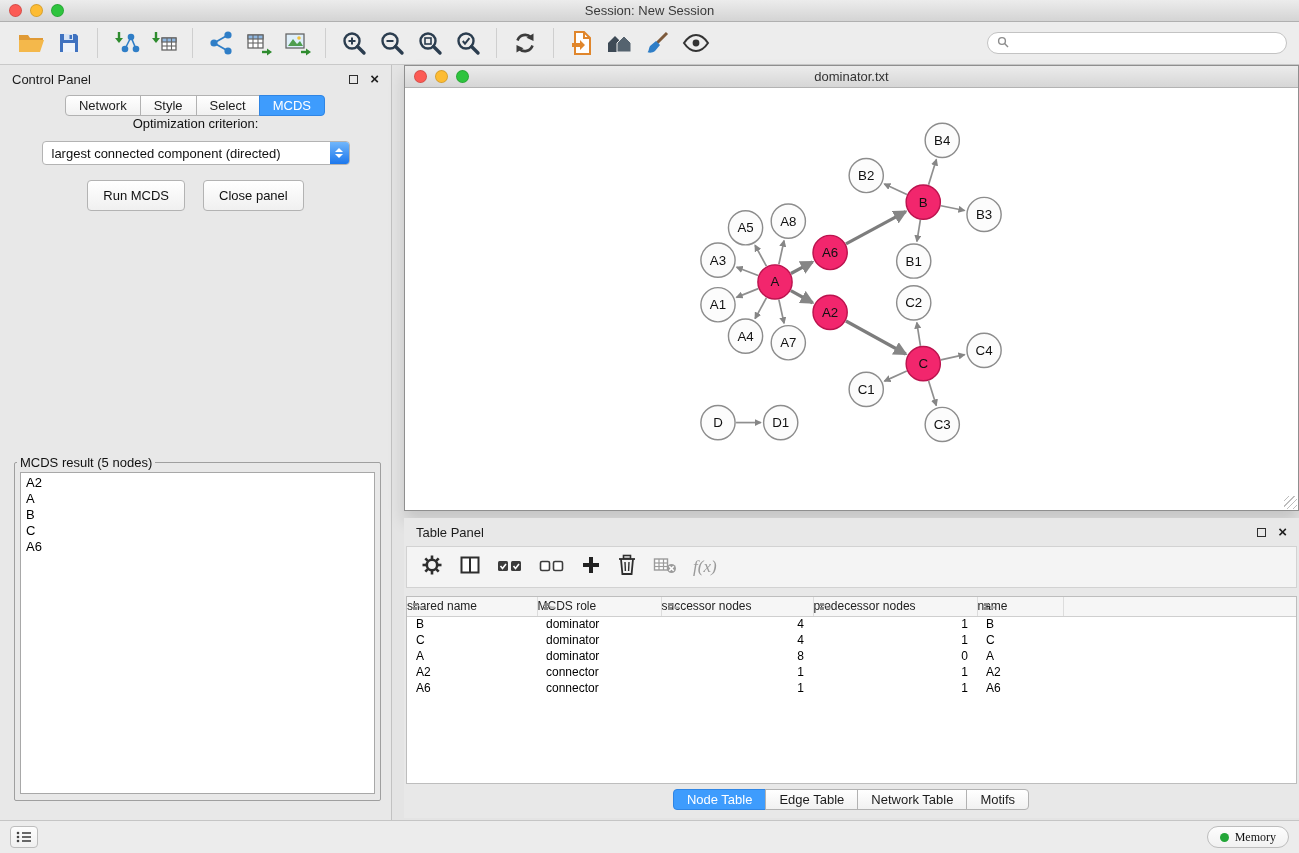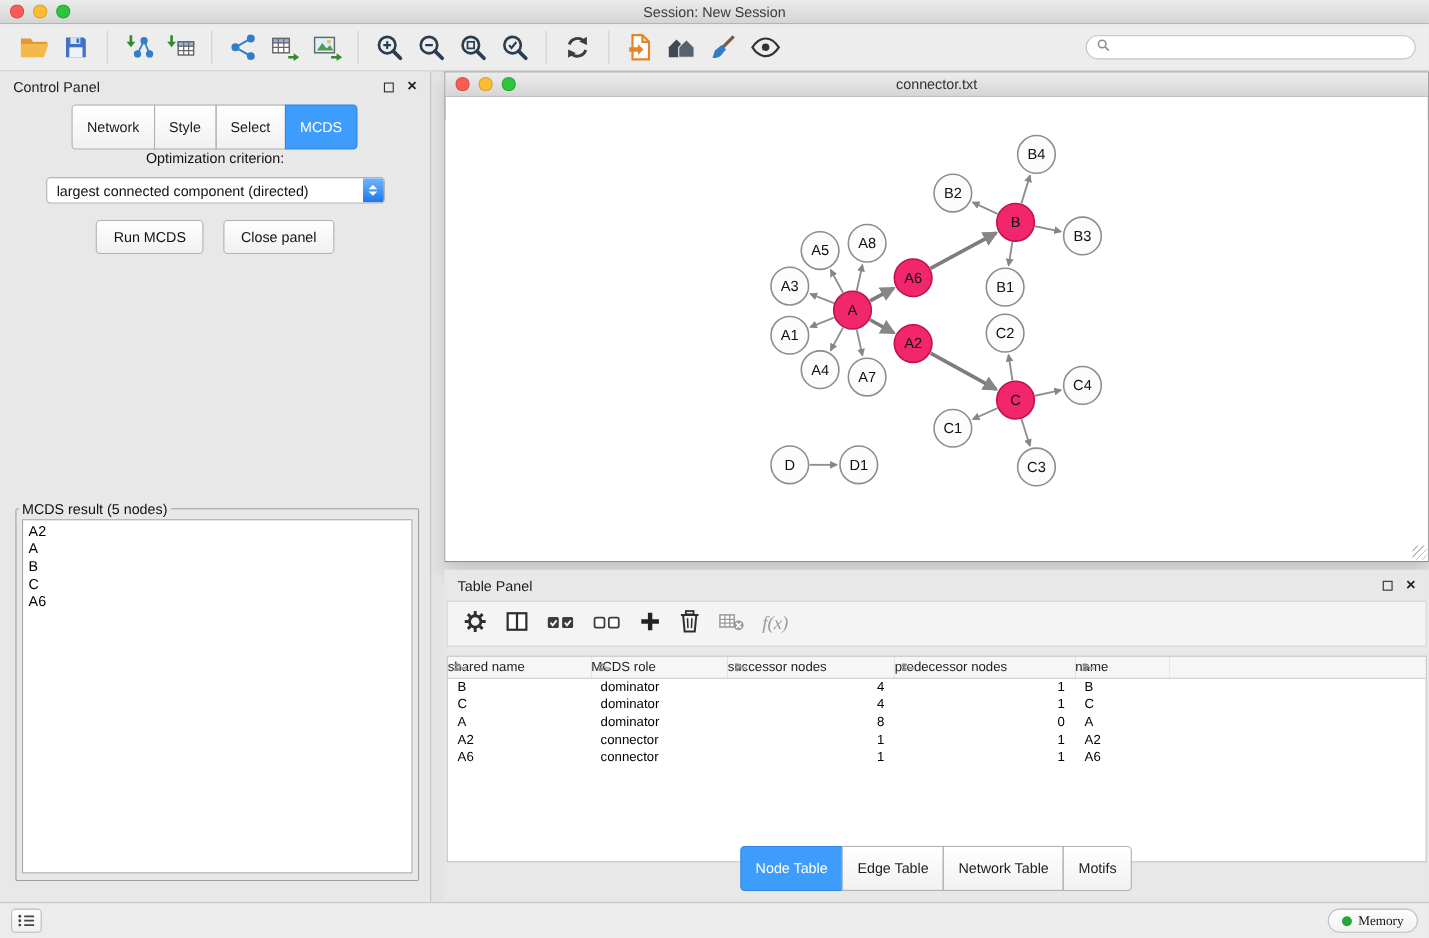--- a/index.html
+++ b/index.html
@@ -24,21 +24,21 @@
   .search input { border:none; outline:none; flex:1; font-size:12px; background:transparent; color:#333; }
 
   
   .control-panel { position:absolute; top:65px; left:0; width:392px; bottom:33px;
     background:#e8e8e8; border-right:1px solid #c2c2c2; }
   .panel-header { height:28px; display:flex; align-items:center; padding:0 12px; font-size:13px; color:#1c1c1c; }
   .win-btns { margin-left:auto; display:flex; gap:12px; align-items:center; }
   .float-btn { width:9px; height:9px; border:1.5px solid #2e2e2e; display:inline-block; }
   .close-x { font-size:15px; font-weight:900; color:#1e1e1e; line-height:10px; }
   .seg-tabs { display:flex; justify-content:center; margin-top:2px; }
-  .tab { border:1px solid #b2b2b2; background:linear-gradient(#ffffff,#f1f1f1); padding:12px 13px;
+  .tab { border:1px solid #b2b2b2; background:linear-gradient(#ffffff,#f1f1f1); padding:2px 13px;
     font-size:13px; color:#1c1c1c; margin-left:-1px; white-space:nowrap; }
   .tab.active { background:#3e9cfd; color:#fff; border-color:#2f85e4; }
   .seg-tabs .tab:first-child { border-radius:4px 0 0 4px; }
   .seg-tabs .tab:last-child { border-radius:0 4px 4px 0; }
   .opt-label { text-align:center; font-size:13px; color:#111; }
   .combo { margin:10px auto 0; width:308px; height:24px; background:#fff; border:1px solid #b3b3b3;
     border-radius:4px; display:flex; align-items:center; overflow:hidden; }
   .combo-text { flex:1; padding:0 9px; font-size:13px; color:#111; white-space:nowrap; }
   .combo-btn { width:19px; height:100%; background:linear-gradient(#71b6fb,#1c77ec);
     display:flex; flex-direction:column; align-items:center; justify-content:center; gap:2px; }
@@ -283,21 +283,21 @@
   </fieldset>
 </div>
 
 <div class="net-window">
   <div class="net-titlebar">
     <div class="traffic">
       <span class="light red"></span>
       <span class="light yellow"></span>
       <span class="light green"></span>
     </div>
-    <span>connector.txt</span>
+    <span>dominator.txt</span>
   </div>
   <div class="net-canvas">
     <svg id="net-svg" viewBox="0 0 893 422" width="100%" height="100%">
       <defs>
         <marker id="arrowhead" viewBox="0 0 10 10" refX="8.5" refY="5" markerWidth="4.2" markerHeight="4.2" orient="auto">
           <path d="M0 0 L10 5 L0 10 z" fill="#868686"></path>
         </marker>
       </defs>
     <line x1="356.9223330087103" y1="165.3088058547254" x2="345.03321088510967" y2="143.44816195004034" stroke="#8f8f8f" stroke-width="1.8" marker-end="url(#arrowhead)"></line>
         <line x1="370.0602406973032" y1="163.43889966947103" x2="375.5123655450859" y2="138.5149003653215" stroke="#8f8f8f" stroke-width="1.8" marker-end="url(#arrowhead)"></line>

